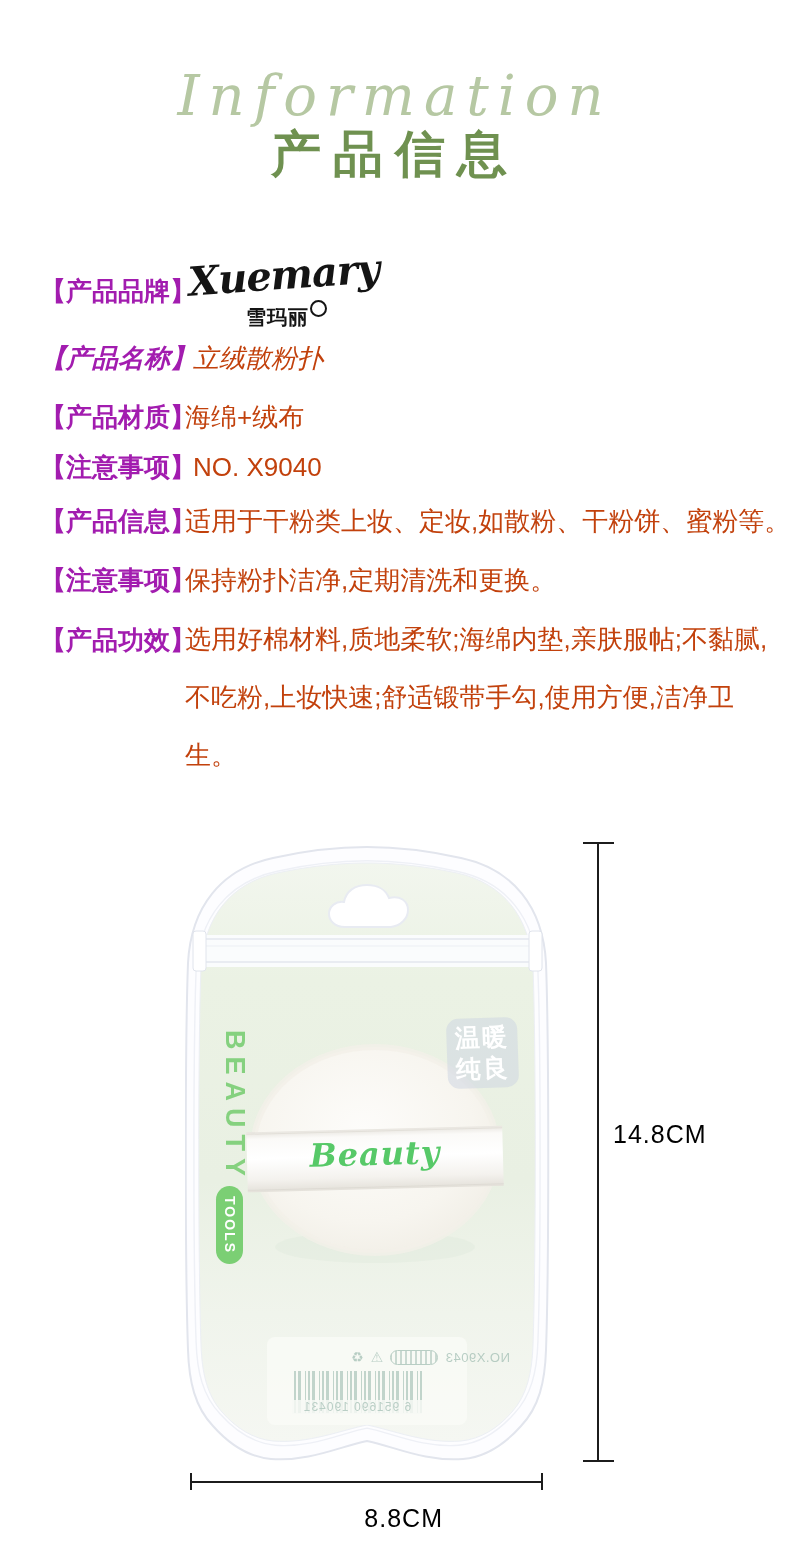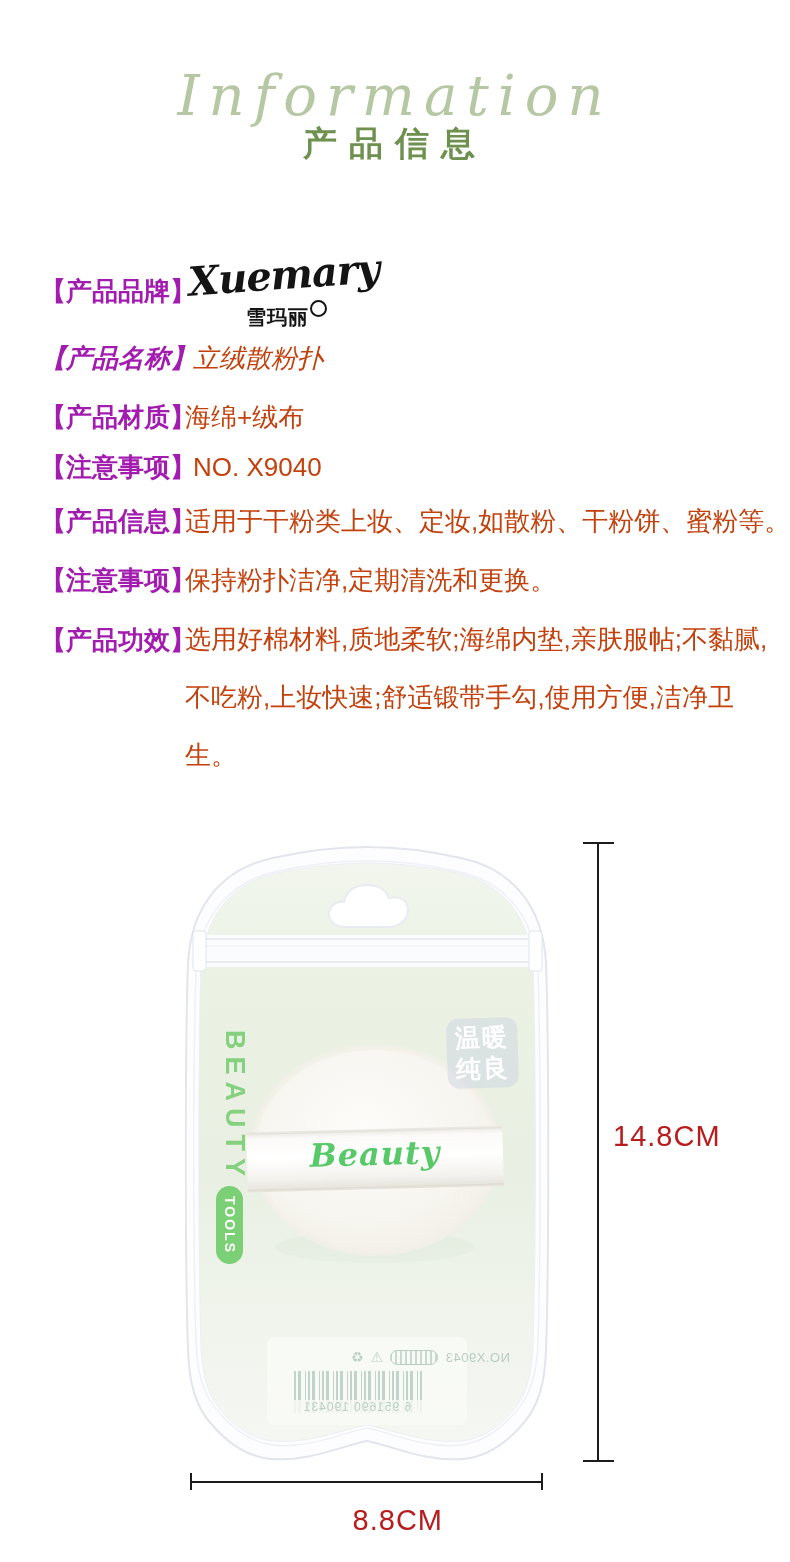--- a/index.html
+++ b/index.html
@@ -10,21 +10,21 @@
   .abs{position:absolute;}
 
   
   .header-script{
     top:46px;left:0;width:790px;text-align:center;
     font-family:"DejaVu Serif",serif;font-style:italic;font-weight:400;
     font-size:56px;letter-spacing:9px;color:#b6c8a3;margin-top:17px;
   }
   .header-cn{
     top:121px;left:0;width:790px;text-align:center;
-    font-size:34px;font-weight:700;letter-spacing:12px;color:#6f9150;
+    font-size:50px;font-weight:700;letter-spacing:12px;color:#6f9150;
   }
 
   
   .info-row{left:40px;font-size:26px;line-height:34px;white-space:nowrap;}
   .info-label{font-weight:700;color:#a21caf;}
   .info-value{position:absolute;left:145px;top:0;color:#c2410c;white-space:nowrap;}
   .row-brand{top:274px;} .row-name{top:341px;font-style:italic;} .row-material{top:400px;}
   .row-model{top:450px;} .row-usage{top:504px;} .row-notice{top:563px;}
   .row-effect{top:623px;}
   .row-effect .info-value{
@@ -92,21 +92,21 @@
     letter-spacing:1px;margin-top:-13px;background:rgba(246,248,244,.85);
   }
 
   
   .dim-v-line{left:597px;top:842px;width:2px;height:620px;background:#1c1c1c;}
   .dim-v-cap{left:583px;width:31px;height:2px;background:#1c1c1c;}
   .cap-top{top:842px;} .cap-bottom{top:1460px;}
   .dim-h-line{left:190px;top:1481px;width:353px;height:2px;background:#1c1c1c;}
   .dim-h-cap{top:1473px;width:2px;height:17px;background:#1c1c1c;}
   .cap-left{left:190px;} .cap-right{left:541px;}
-  .dim-label{font-size:29px;color:#b91c1c;letter-spacing:1px;}
+  .dim-label{font-size:25px;color:#000000;letter-spacing:1px;}
   .dim-v-label{left:613px;top:1120px;}
   .dim-h-label{left:300px;top:1504px;width:143px;text-align:right;}
 </style>
 </head>
 <body>
 
 <div class="abs header-script">Information</div>
 <div class="abs header-cn">产品信息</div>
 
 <div class="abs info-row row-brand">

